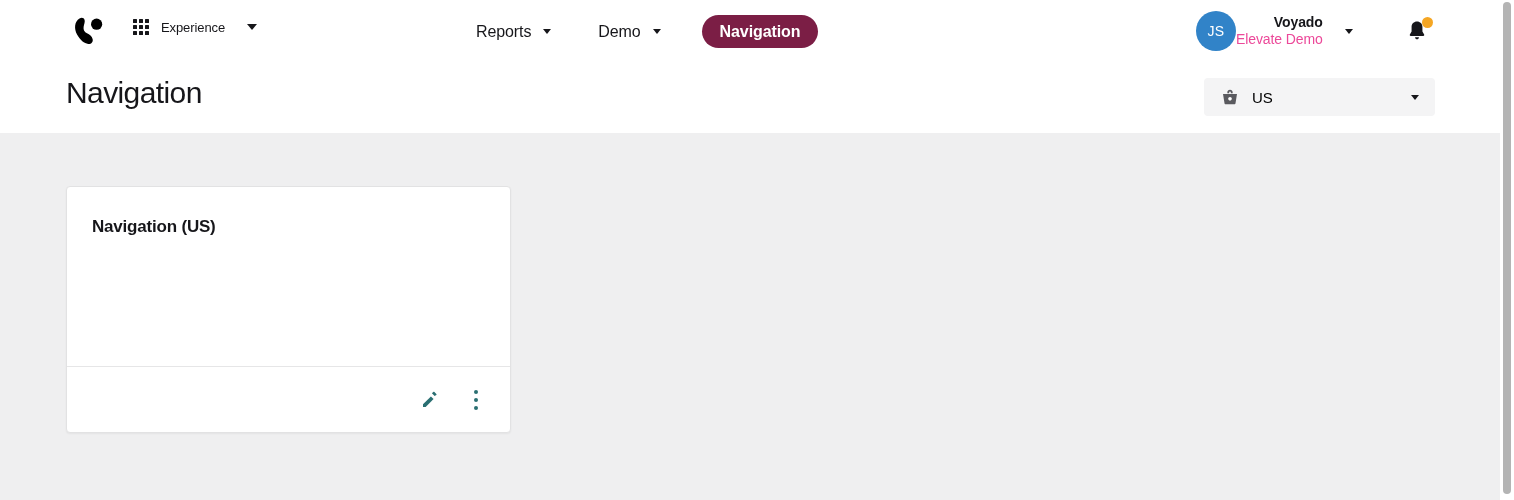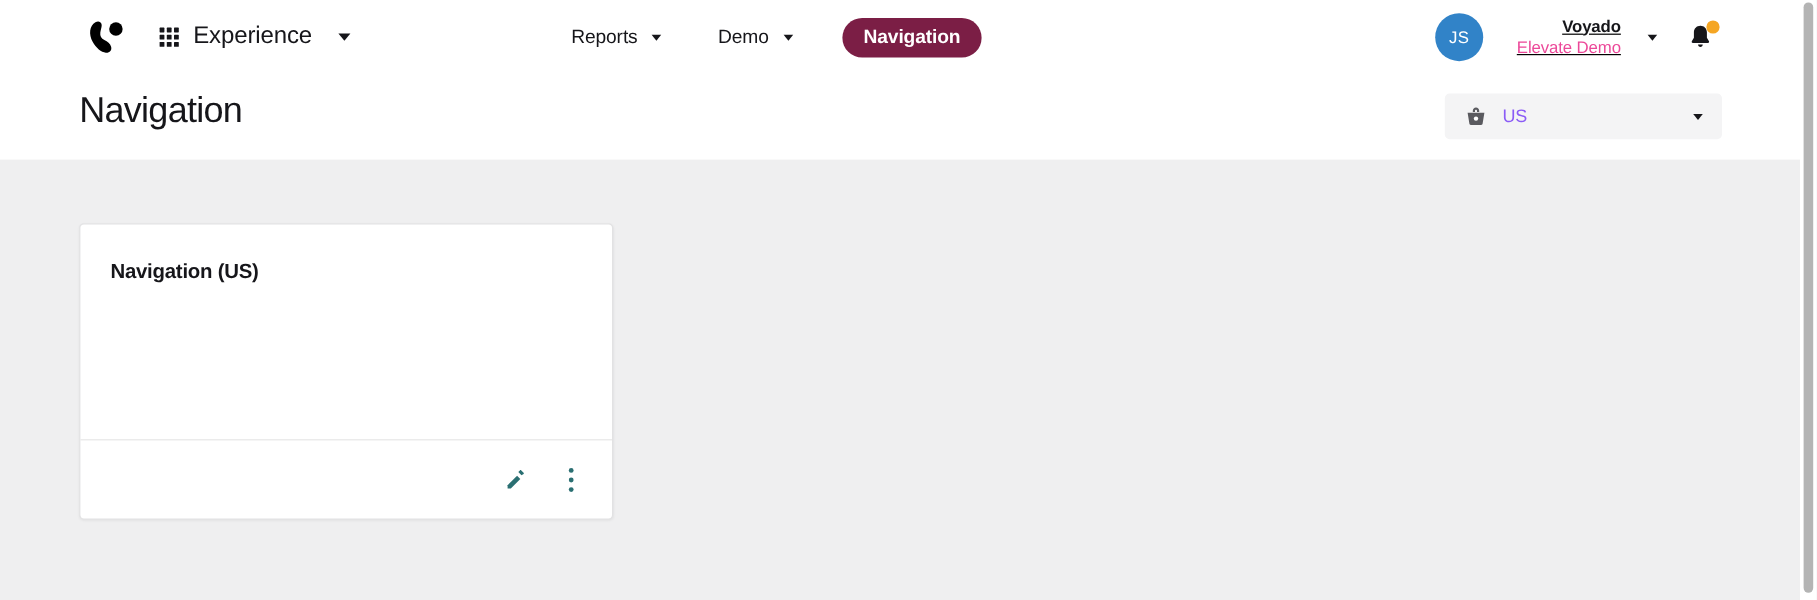--- a/index.html
+++ b/index.html
@@ -68,21 +68,21 @@
   }
   .grid-icon i {
     display: block;
     width: 4px;
     height: 4px;
     background: #16161a;
     border-radius: 0.5px;
   }
   .appswitch-label {
     margin-left: 12px;
-    font-size: 20px;
+    font-size: 13px;
     color: #16161a;
     letter-spacing: -0.1px;
   }
   .caret {
     width: 0;
     height: 0;
     border-left: 5px solid transparent;
     border-right: 5px solid transparent;
     border-top: 6px solid #16161a;
   }
@@ -151,23 +151,22 @@
     border-radius: 50%;
     background: #3183c8;
     color: #ffffff;
     display: flex;
     align-items: center;
     justify-content: center;
     font-size: 14px;
     letter-spacing: 0.3px;
   }
   .account-text {
-    margin-left: 28px;
+    margin-left: 0;
     line-height: 1.25;
-    text-decoration: underline;
   }
   .account-org {
     font-size: 14px;
     font-weight: bold;
     color: #16161a;
     letter-spacing: -0.1px;
   }
   .account-env {
     font-size: 14px;
     color: #ec4899;
@@ -219,21 +218,21 @@
     cursor: pointer;
   }
   .basket-icon {
     margin-left: 16px;
     width: 20px;
     height: 20px;
   }
   .market-label {
     margin-left: 12px;
     font-size: 15px;
-    color: #8b5cf6;
+    color: #000000;
     letter-spacing: -0.1px;
   }
   .market-select .caret {
     position: absolute;
     right: 16px;
     border-top-color: #16161a;
   }
 
   
   .content {

